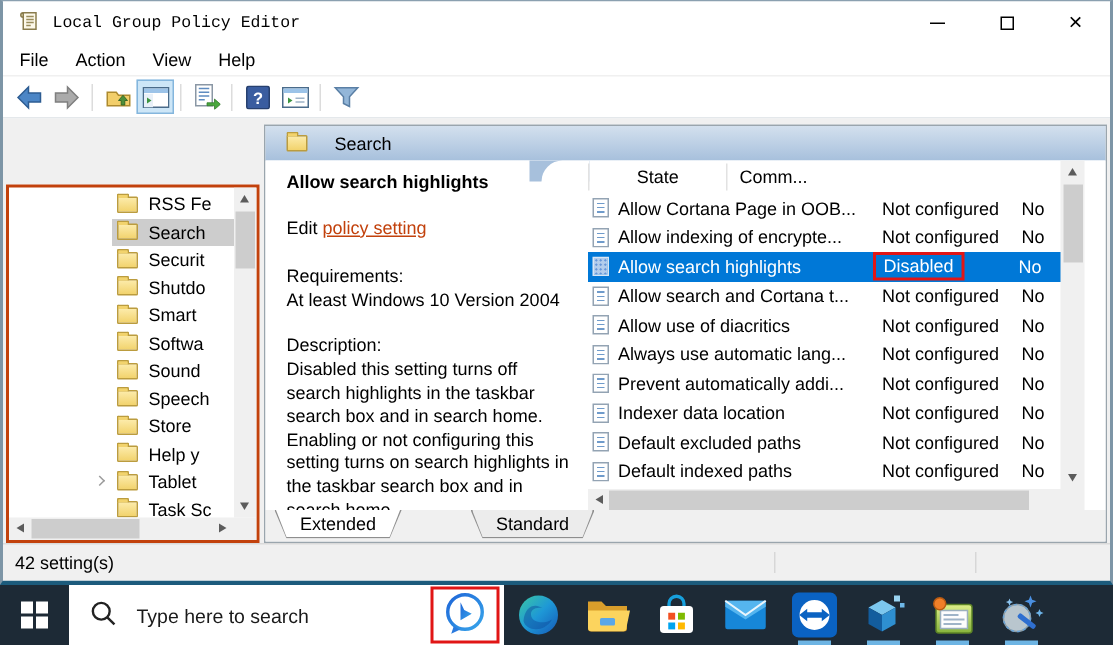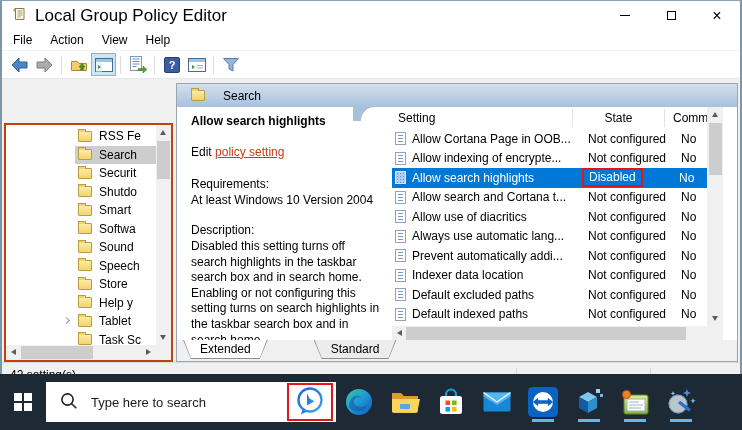--- a/index.html
+++ b/index.html
@@ -6,21 +6,21 @@
   html,body { width:742px; height:430px; overflow:hidden; }
   body { font-family:"Liberation Sans", sans-serif; font-size:12px; color:#000; }
   .screen { position:relative; width:742px; height:430px; background:#1d2a36; overflow:hidden; }
 
   
   .window { position:absolute; left:0; top:0; width:742px; height:390px; background:#fff;
             border-style:solid; border-color:#8ba0b0 #7d95a6 #1c5b7c #7d95a6; border-width:1px 2px 3px 2px;
             display:flex; flex-direction:column; }
 
   .titlebar { height:29px; display:flex; align-items:center; padding-left:9px; background:#fff; flex:0 0 auto; }
-  .title-text { margin-left:8px; font-size:17px; }
+  .title-text { margin-left:8px; font-size:11px;font-family:Liberation Mono, monospace; }
   .win-controls { margin-left:auto; display:flex; height:100%; }
   .ctrl { width:46px; height:100%; display:flex; align-items:center; justify-content:center; }
   .glyph-min { width:10px; height:1px; background:#000; }
   .glyph-max { width:9px; height:9px; border:1px solid #000; }
   .glyph-close { font-size:16px; line-height:1; }
 
   .menubar { height:21px; display:flex; align-items:flex-end; padding-left:2px; border-bottom:1px solid #f0f0f0; flex:0 0 auto; }
   .menu-item { padding:3px 9px; }
 
   .toolbar { height:28px; display:flex; align-items:center; padding-left:5px; border-bottom:1px solid #e4e8eb; flex:0 0 auto; }
@@ -93,21 +93,21 @@
   .tab-row { height:21px; flex:0 0 auto; background:#f0f0f0; display:flex; padding-left:6px;gap:44px; }
   .tab { height:19px; display:flex; background:#8e8e8e; clip-path:polygon(0 0,100% 0,calc(100% - 8px) 100%,8px 100%); margin-right:2px; }
   .tab-inner { margin:0 1px 1px 1px; flex:1; clip-path:polygon(0 0,100% 0,calc(100% - 7px) 100%,7px 100%);
                background:#ececec; display:flex; align-items:center; justify-content:center; padding:0 16px; }
   .tab.active .tab-inner { background:#fff; }
 
   .statusbar { height:25px; flex:0 0 auto; background:#f0f0f0; border-top:1px solid #dadada; display:flex; align-items:center; padding-left:8px; position:relative; }
   .status-div { position:absolute; top:5px; width:1px; height:14px; background:#d7d7d7; }
 
   
-  .taskbar { position:absolute; left:0; bottom:0; width:742px; height:56px; background:#1d2a36; display:flex; align-items:center; }
+  .taskbar { position:absolute; left:0; bottom:0; width:742px; height:40px; background:#1d2a36; display:flex; align-items:center; }
   .tb-item { position:relative; height:40px; display:flex; align-items:center; justify-content:center; }
   .tb-item.active::after { content:""; position:absolute; bottom:0; left:4px; right:4px; height:3px; background:#6db4e3; }
   .start-btn { width:46px; }
   .winlogo { display:grid; grid-template-columns:8px 8px; grid-template-rows:8px 8px; gap:1.5px; }
   .winlogo span { background:#fff; }
   .search-box { width:290px; height:40px; background:#fff; display:flex; align-items:center; padding-left:13px; }
   .search-text { margin-left:12px; font-size:13px; color:#1a1a1a; }
   .bing-wrap { margin-left:auto; margin-right:3px; width:46px; height:38px; border:2px solid #e11616; display:flex; align-items:center; justify-content:center; }
   .app { width:30px; margin:0 8px; }
 </style>
@@ -296,21 +296,20 @@
               <span class="link">policy setting</span>
             </div>
             <div class="req-label">Requirements:</div>
             <div>At least Windows 10 Version 2004</div>
             <div class="desc-label">Description:</div>
             <div>Disabled this setting turns off search highlights in the taskbar search box and in search home. Enabling or not configuring this setting turns on search highlights in the taskbar search box and in search home.</div>
           </div>
 
           <div class="table-panel">
             <div class="thead">
-              <span class="hcell h-setting">Setting</span>
               <span class="hcell h-state">State</span>
               <span class="hcell h-comm">Comm...</span>
             </div>
             <div class="tbody">
               <div class="trow">
                 <span class="c-set">
                     <span class="doc-icon"></span>
                     <span>Allow Cortana Page in OOB...</span>
                   </span>
                 <span class="c-state"><span>Not configured</span></span>

